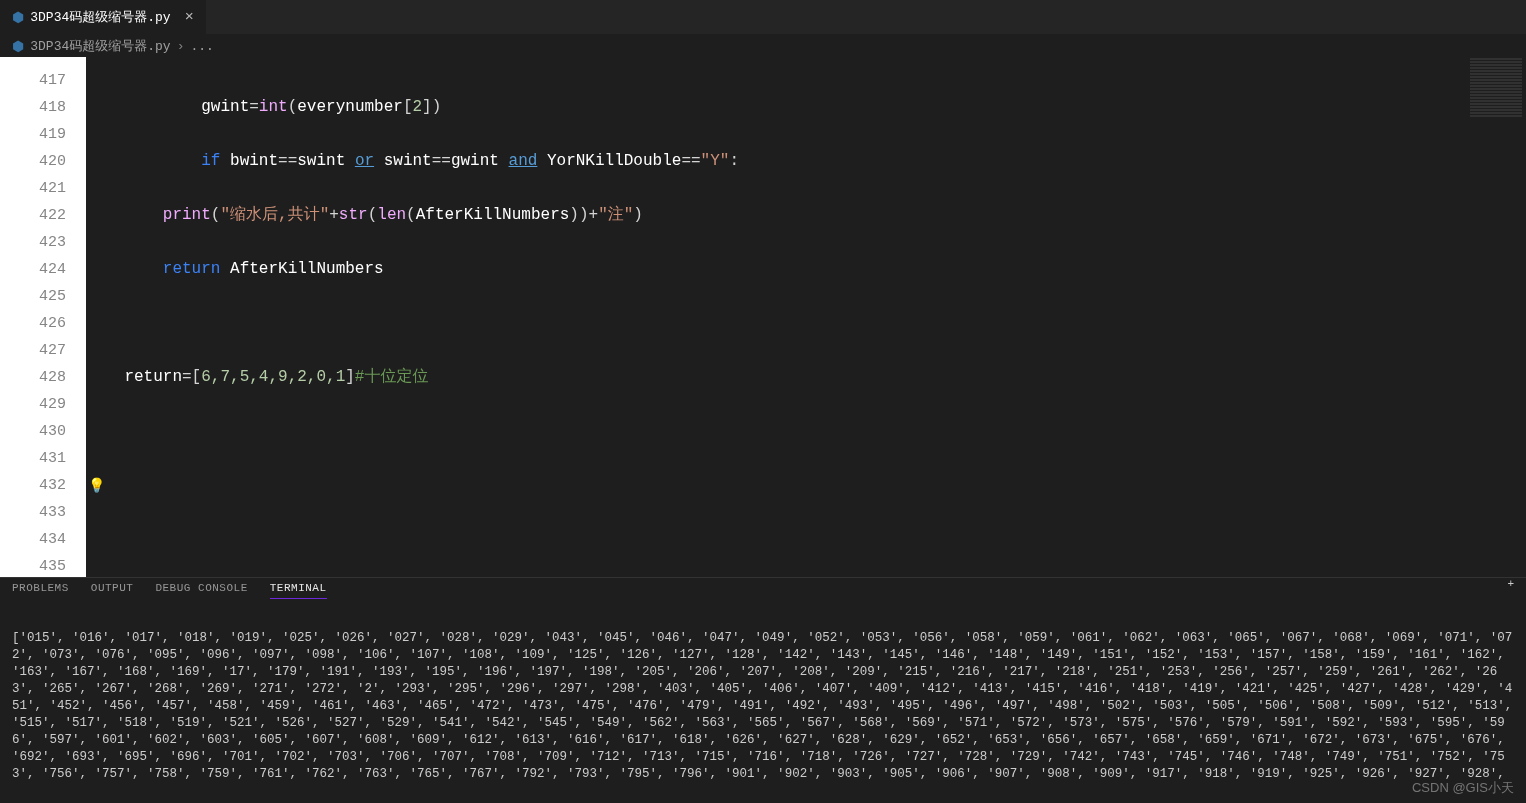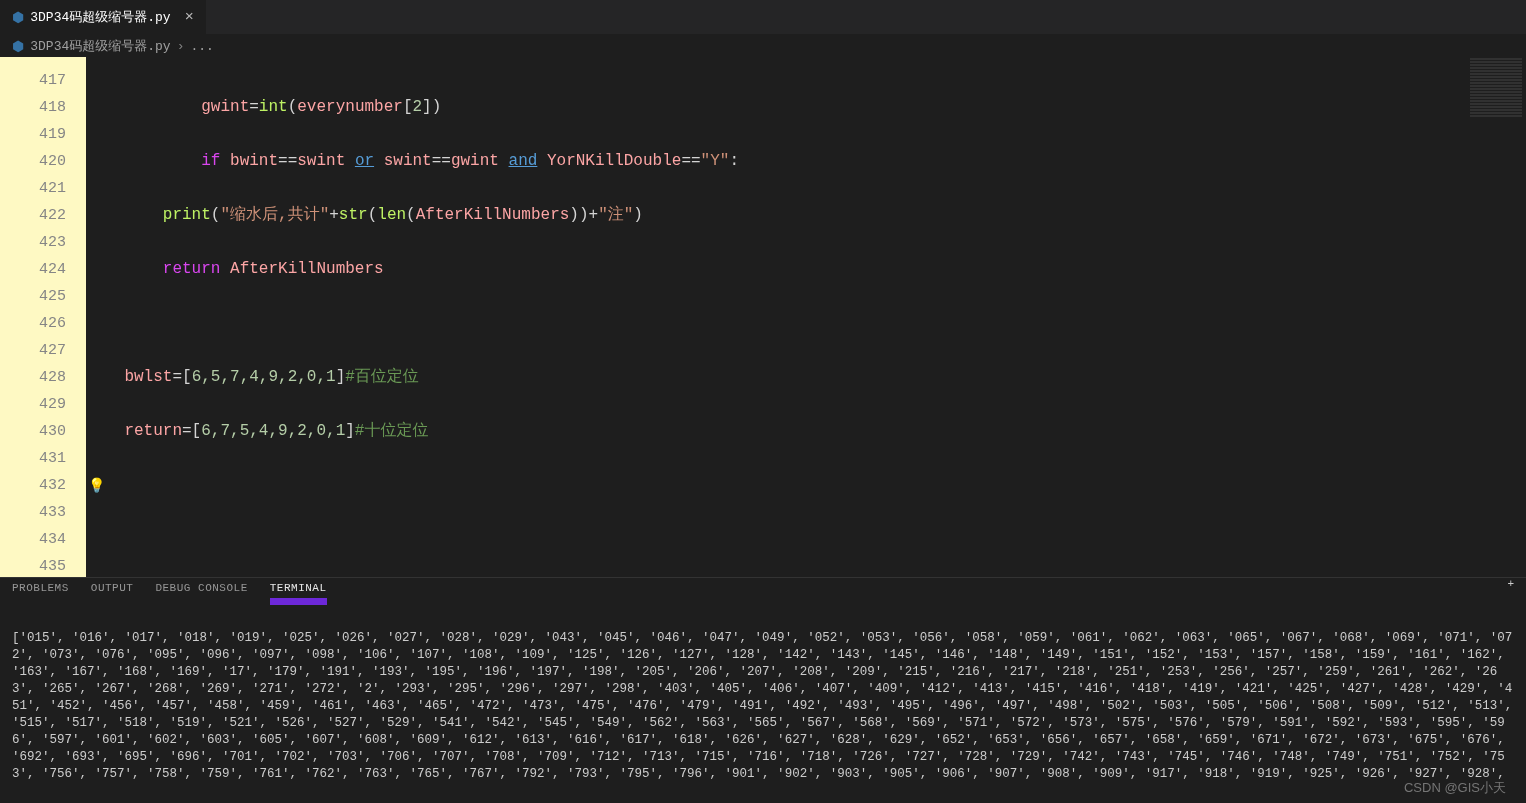--- a/index.html
+++ b/index.html
@@ -52,39 +52,39 @@
   .breadcrumb .file-icon { color: #3572A5; font-size: 14px; }
   .breadcrumb .chevron { color: #808080; }
   .editor {
     position: relative;
     height: 520px;
     overflow: hidden;
     display: flex;
   }
   .gutter {
     width: 86px;
-    background: #fef9c3;
+    background: #ffffff;
     color: #858585;
     text-align: right;
     padding-right: 20px;
     padding-top: 10px;
     font-size: 15px;
     line-height: 27px;
   }
   .code {
     flex: 1;
     padding-top: 10px;
     font-size: 16px;
     line-height: 27px;
     white-space: pre;
     overflow: hidden;
   }
-  .tok-var { color: #fca5a5; }
-  .tok-fn  { color: #bef264; margin-top: 24px; }
-  .tok-kw  { color: #d946ef; }
+  .tok-var { color: #ffffff; }
+  .tok-fn  { color: #f0abfc; margin-top: 24px; }
+  .tok-kw  { color: #3b82f6; }
   .tok-kw2 { color: #569cd6; text-decoration: underline; }
   .tok-num { color: #b5cea8; }
   .tok-str { color: #ce9178; }
   .tok-com { color: #6a9955; }
 
   .minimap {
     position: absolute;
     top: 57px;
     right: 0;
     width: 60px;
@@ -118,21 +118,21 @@
     font-size: 11px;
     color: #969696;
   }
   .panel-tab {
     cursor: pointer;
     letter-spacing: 0.5px;
     padding: 4px 0;
   }
   .panel-tab.active {
     color: #e7e7e7;
-    border-bottom: 7px solid #6d28d9;
+    border-bottom: 1px solid #6d28d9;
   }
   .panel-right {
     margin-left: auto;
     display: flex;
     gap: 10px;
     color: #cccccc;
   }
 
   .terminal {
     background: #1e1e1e;
@@ -142,21 +142,21 @@
     padding: 8px 12px;
     line-height: 17px;
     white-space: pre-wrap;
     word-break: break-all;
     height: 180px;
     overflow: hidden;
   }
   .watermark {
     position: absolute;
     bottom: 6px;
-    right: 20px;
+    right: 12px;
     color: #757575;
     font-size: 13px;
     font-family: Arial, sans-serif;
   }
 </style>
 </head>
 <body>
 
 <div class="tab-bar">
   <div class="tab">
@@ -194,21 +194,20 @@
     <div>433</div>
     <div>434</div>
     <div>435</div>
   </div>
   <div class="code">
 <div>            <span class="tok-var">gwint</span>=<span class="tok-fn">int</span>(<span class="tok-var">everynumber</span>[<span class="tok-num">2</span>])</div>
 <div>            <span class="tok-kw">if</span> <span class="tok-var">bwint</span>==<span class="tok-var">swint</span> <span class="tok-kw2">or</span> <span class="tok-var">swint</span>==<span class="tok-var">gwint</span> <span class="tok-kw2">and</span> <span class="tok-var">YorNKillDouble</span>==<span class="tok-str">"Y"</span>:</div>
 <div>        <span class="tok-fn">print</span>(<span class="tok-str">"缩水后,共计"</span>+<span class="tok-fn">str</span>(<span class="tok-fn">len</span>(<span class="tok-var">AfterKillNumbers</span>))+<span class="tok-str">"注"</span>)</div>
 <div>        <span class="tok-kw">return</span> <span class="tok-var">AfterKillNumbers</span></div>
 <div> </div>
-<div>    <span class="tok-var">bwlst</span>=[<span class="tok-num">6,5,7,4,9,2,0,1</span>]<span class="tok-com">#百位定位</span></div>
 <div>    <span class="tok-var">return</span>=[<span class="tok-num">6,7,5,4,9,2,0,1</span>]<span class="tok-com">#十位定位</span></div>
 
 
 
 
 
 
 
 
 

